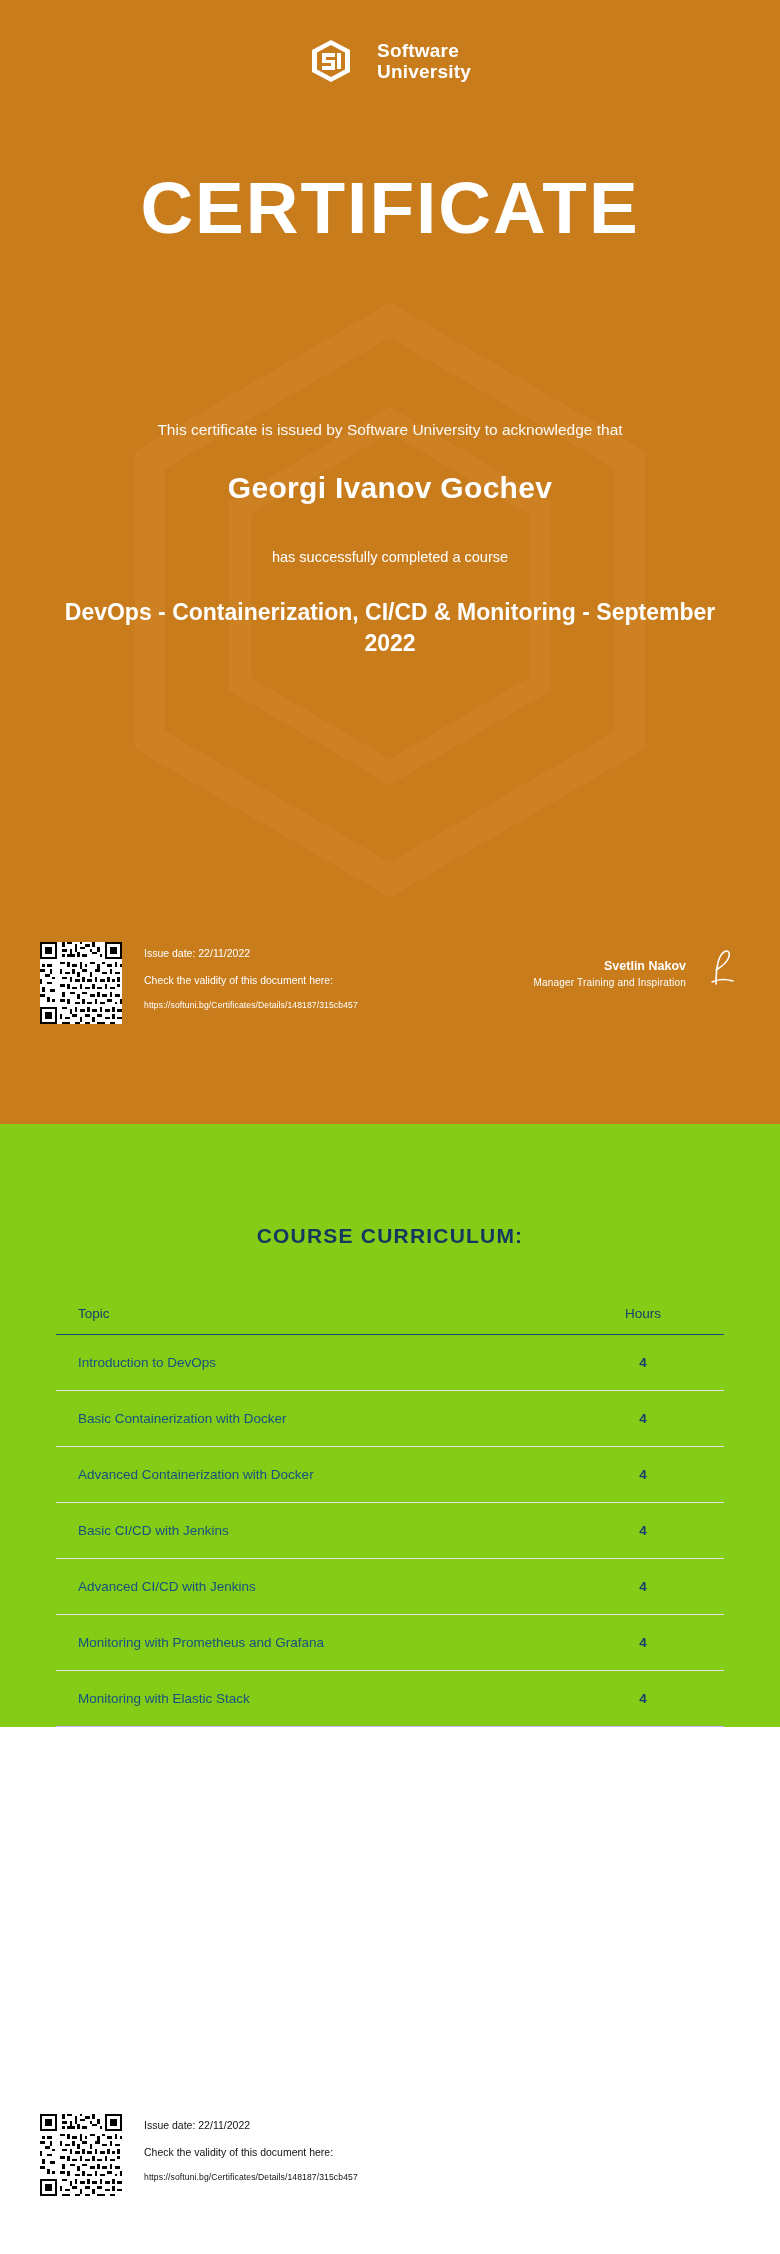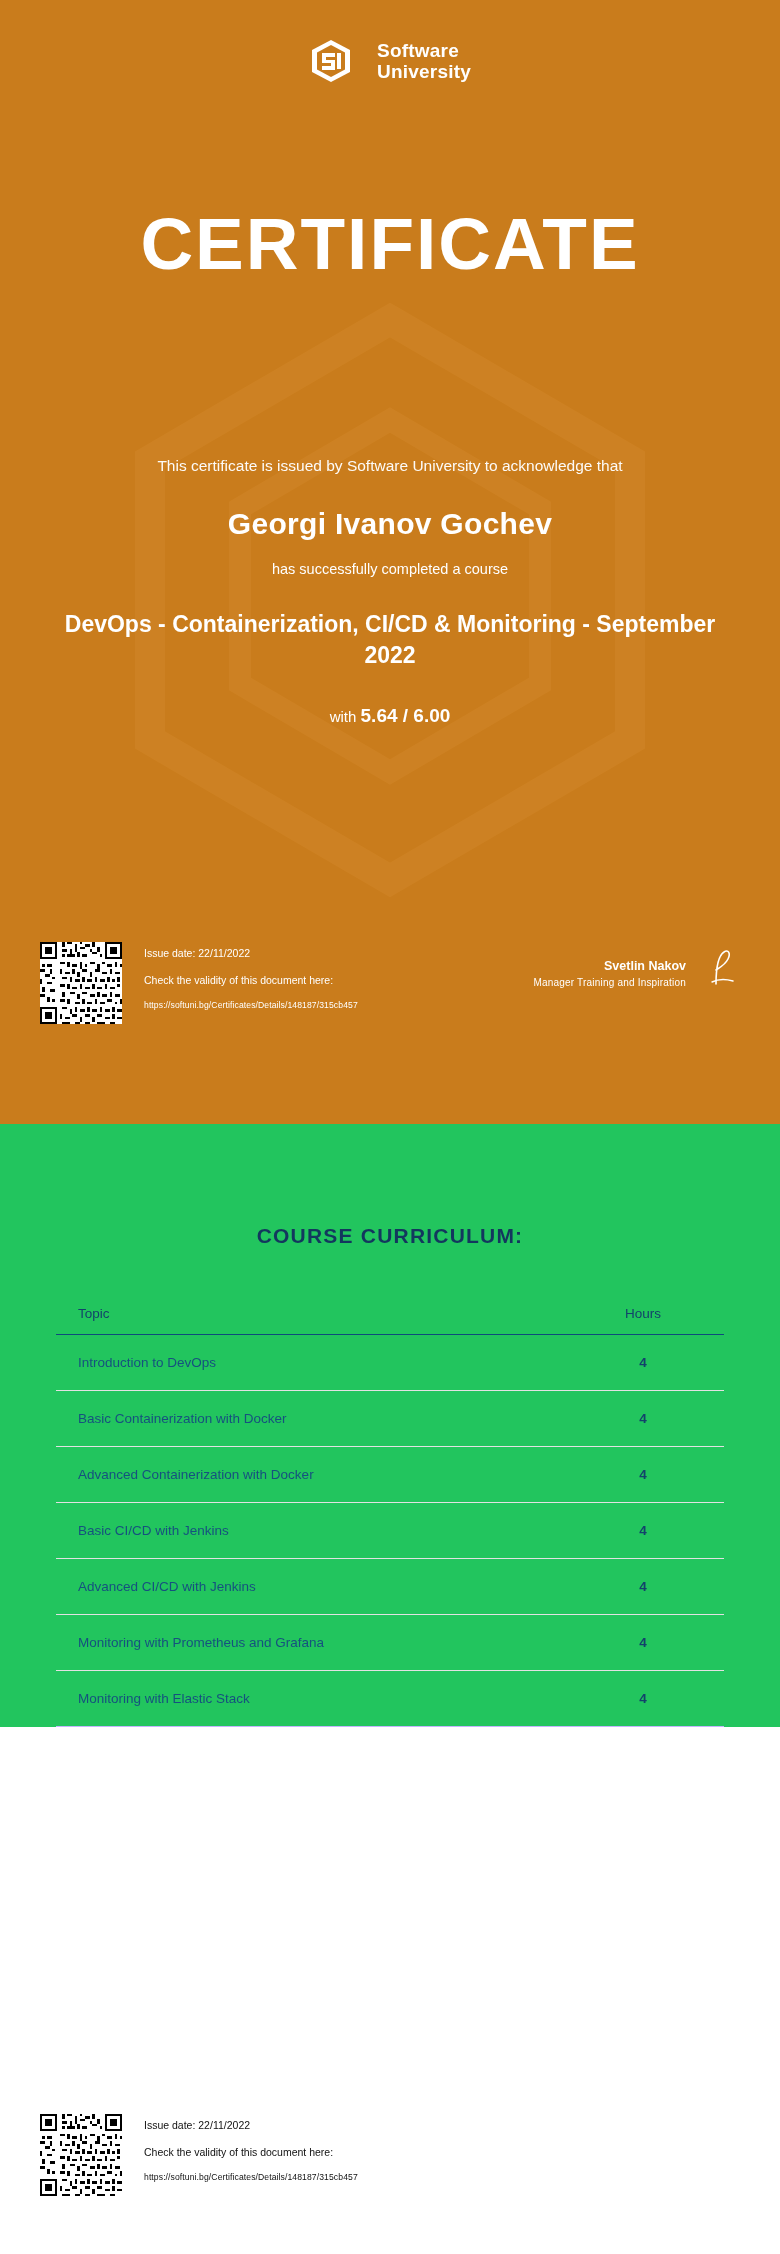--- a/index.html
+++ b/index.html
@@ -43,21 +43,21 @@
     color: #ffffff;
     line-height: 1.12;
     font-weight: bold;
     font-size: 19px;
     letter-spacing: .2px;
   }
   .logo-text span { display: block; }
 
   .cert-title {
     position: relative;
-    margin-top: 118px;
+    margin-top: 82px;
     text-align: center;
     color: #ffffff;
     font-size: 73px;
     font-weight: bold;
     letter-spacing: 2px;
   }
 
   .cert-body { position: relative; text-align: center; color: #ffffff; }
   .issued-line {
     margin-top: 172px;
@@ -65,21 +65,21 @@
     font-weight: normal;
     opacity: .97;
   }
   .holder-name {
     margin-top: 32px;
     font-size: 30px;
     font-weight: bold;
     letter-spacing: .3px;
   }
   .completed-line {
-    margin-top: 20px;
+    margin-top: 44px;
     font-size: 14.5px;
   }
   .course-name {
     margin-top: 32px;
     font-size: 23px;
     font-weight: bold;
     line-height: 1.35;
     padding: 0 60px;
   }
   .grade-line {
@@ -122,21 +122,21 @@
   }
   .sign-names { text-align: right; }
   .sign-name { font-size: 12.5px; font-weight: bold; margin-bottom: 4px; }
   .sign-role { font-size: 10px; letter-spacing: .2px; }
   .sign-glyph { width: 34px; height: 40px; }
 
   
   .curriculum {
     position: relative;
     width: 780px;
-    background: #22c55e;
+    background: #84cc16;
     padding-top: 100px;
   }
   .curriculum h2 {
     text-align: center;
     color: #13375e;
     font-size: 21px;
     font-weight: bold;
     letter-spacing: 1.2px;
   }
   table.topics {
@@ -211,24 +211,20 @@
     </span>
   </div>
 
   <div class="cert-title">CERTIFICATE</div>
 
   <div class="cert-body">
     <div class="issued-line">This certificate is issued by Software University to acknowledge that</div>
     <div class="holder-name">Georgi Ivanov Gochev</div>
     <div class="completed-line">has successfully completed a course</div>
     <div class="course-name">DevOps - Containerization, CI/CD &amp; Monitoring - September 2022</div>
-    <div class="grade-line">
-      <span>with</span>
-      <b>5.64 / 6.00</b>
-    </div>
   </div>
 
   <div class="footer-row">
     <div class="qr">
       <svg viewBox="0 0 33 33" width="82" height="82" shape-rendering="crispEdges" xmlns="http://www.w3.org/2000/svg">
         <rect width="33" height="33" fill="#ffffff"></rect>
         <g fill="#000000">
           <rect x="0" y="0" width="7" height="1"></rect>
             <rect x="0" y="6" width="7" height="1"></rect>
           <rect x="0" y="0" width="1" height="7"></rect>

